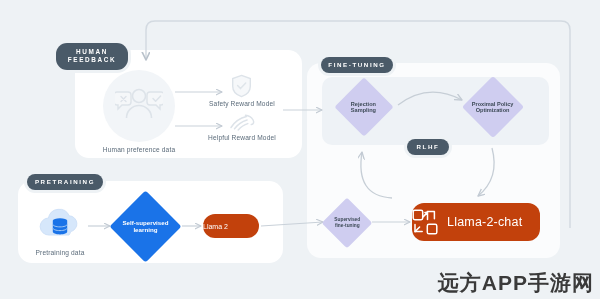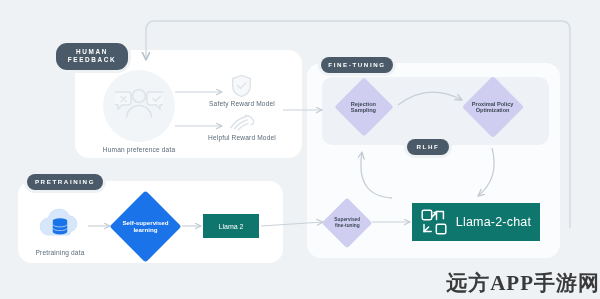--- a/index.html
+++ b/index.html
@@ -61,38 +61,38 @@
     line-height:1.15;
     white-space:pre-line;
   }
   .diamond.blue{background:#1a73e8;}
   .diamond.blue > span{color:#ffffff;font-size:6.2px;font-weight:bold;}
   .diamond.lav{background:#cfcdf0;}
   .diamond.lav > span{color:#3d4a57;font-size:5.6px;font-weight:bold;}
 
   .box{
     position:absolute;
-    background:#0f766e;
-    border-radius:0;
-    display:flex;align-items:center;justify-content:center;
+    background:#c2410c;
+    border-radius:12px;
+    display:flex;align-items:center;
     gap:9px;
     color:#ffffff;
   }
   #box-llama2{left:203px;top:214px;width:56px;height:24px;}
   #box-llama2 .box-text{font-size:7px;}
   #box-chat{left:412px;top:203px;width:128px;height:38px;}
   #box-chat .box-text{font-size:12.5px;letter-spacing:.2px;}
 
   .icon{display:block;}
 
   .watermark{
-    position:absolute;right:0;bottom:2px;
+    position:absolute;right:6px;bottom:2px;
     font-size:21px;color:#3a3a3a;font-weight:bold;
     letter-spacing:1px;
-    font-family:Liberation Serif, serif;
+    font-family:Liberation Sans, sans-serif;
     white-space:nowrap;
   }
 </style>
 </head>
 <body>
 
 <div id="stage">
 
   <div class="panel" id="panel-human" style="left:75px;top:50px;width:227px;height:108px;"></div>
 

